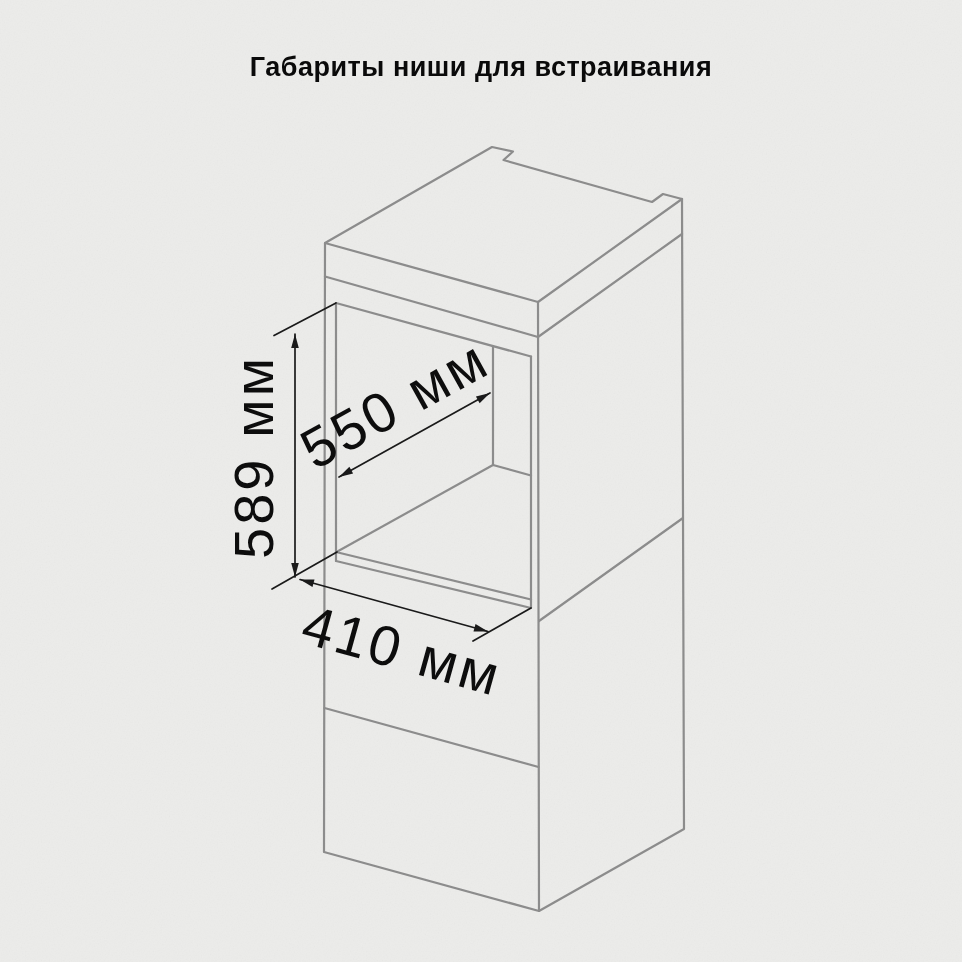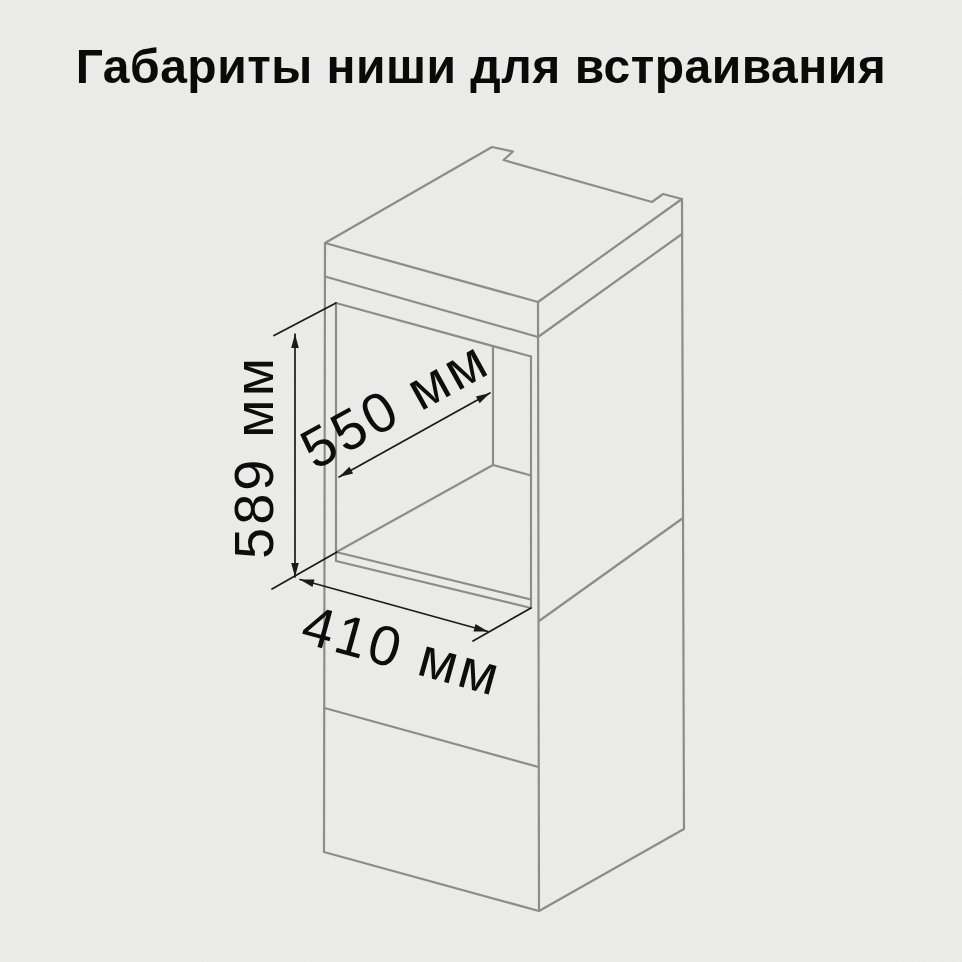--- a/index.html
+++ b/index.html
@@ -21,21 +21,21 @@
   }
   .title {
     position: absolute;
     top: 44px;
     left: 0;
     width: 962px;
     margin: 0;
     text-align: center;
     font-family: "Liberation Sans", sans-serif;
     font-weight: 700;
-    font-size: 48px;
+    font-size: 27px;
     line-height: 46px;
     letter-spacing: 0.5px;
     color: #0a0a0a;
     z-index: 2;
   }
   .dim-label {
     font-family: "Liberation Sans", sans-serif;
     font-size: 56px;
     letter-spacing: 3px;
     font-weight: 400;

